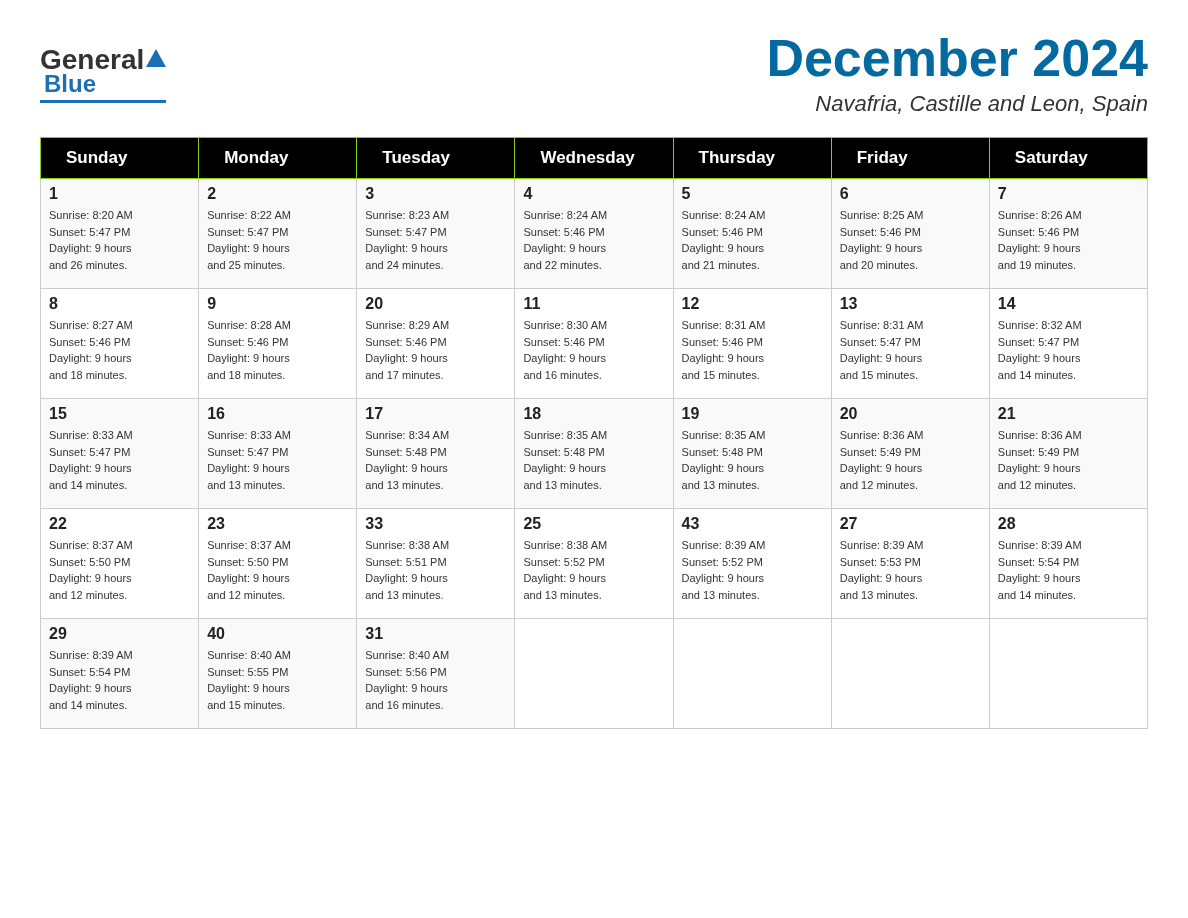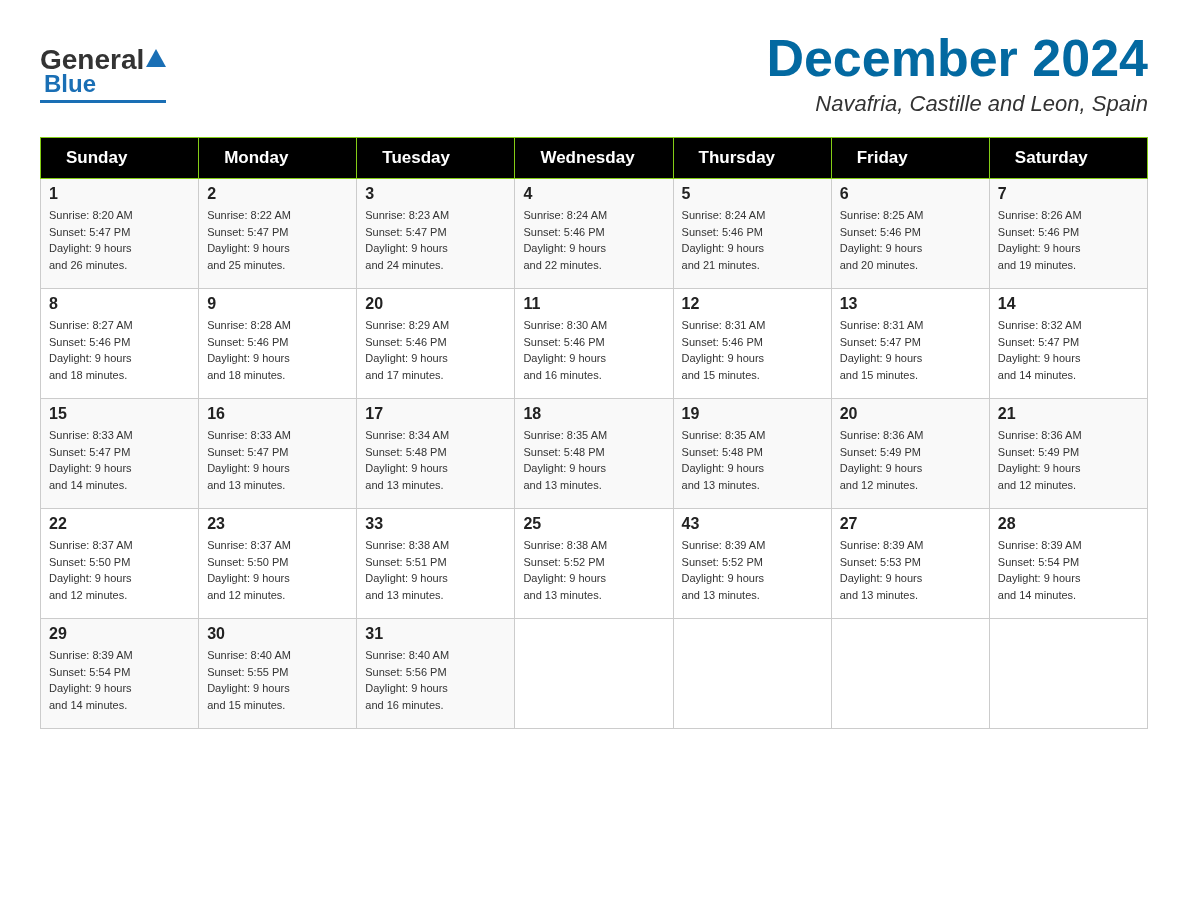--- a/index.html
+++ b/index.html
@@ -259,21 +259,21 @@
           <span class="day-num">28</span>
           <div class="day-info">Sunrise: 8:39 AM<br>Sunset: 5:54 PM<br>Daylight: 9 hours<br>and 14 minutes.</div>
         </td>
       </tr>
       <tr>
         <td>
           <span class="day-num">29</span>
           <div class="day-info">Sunrise: 8:39 AM<br>Sunset: 5:54 PM<br>Daylight: 9 hours<br>and 14 minutes.</div>
         </td>
         <td>
-          <span class="day-num">30</span>
+          <span class="day-num">40</span>
           <div class="day-info">Sunrise: 8:40 AM<br>Sunset: 5:55 PM<br>Daylight: 9 hours<br>and 15 minutes.</div>
         </td>
         <td>
           <span class="day-num">31</span>
           <div class="day-info">Sunrise: 8:40 AM<br>Sunset: 5:56 PM<br>Daylight: 9 hours<br>and 16 minutes.</div>
         </td>
         <td class="empty"></td>
         <td class="empty"></td>
         <td class="empty"></td>
         <td class="empty"></td>

